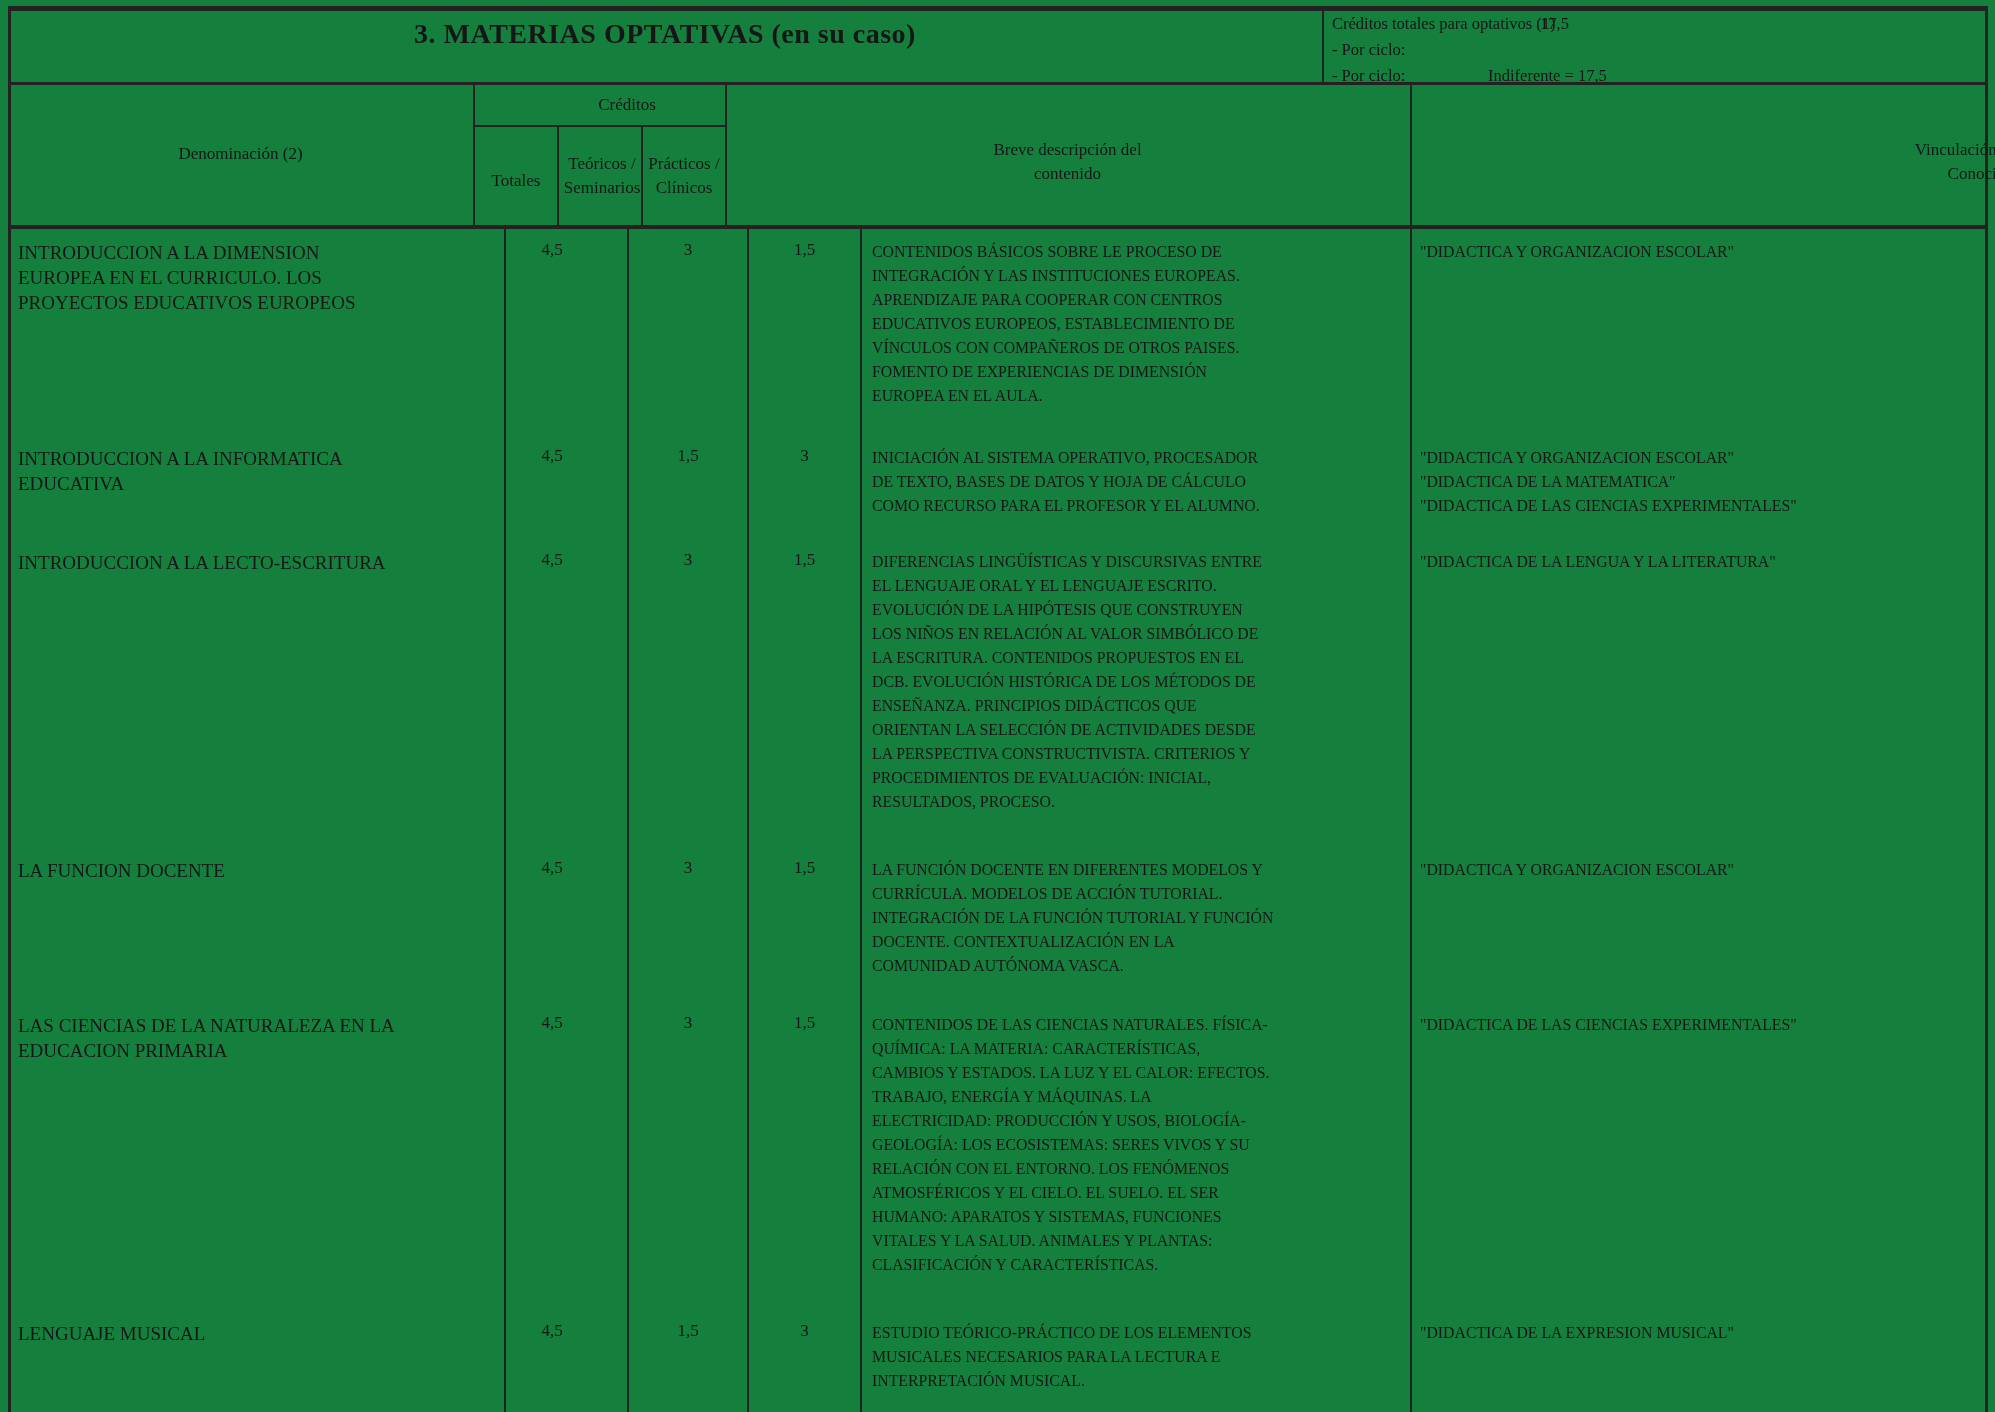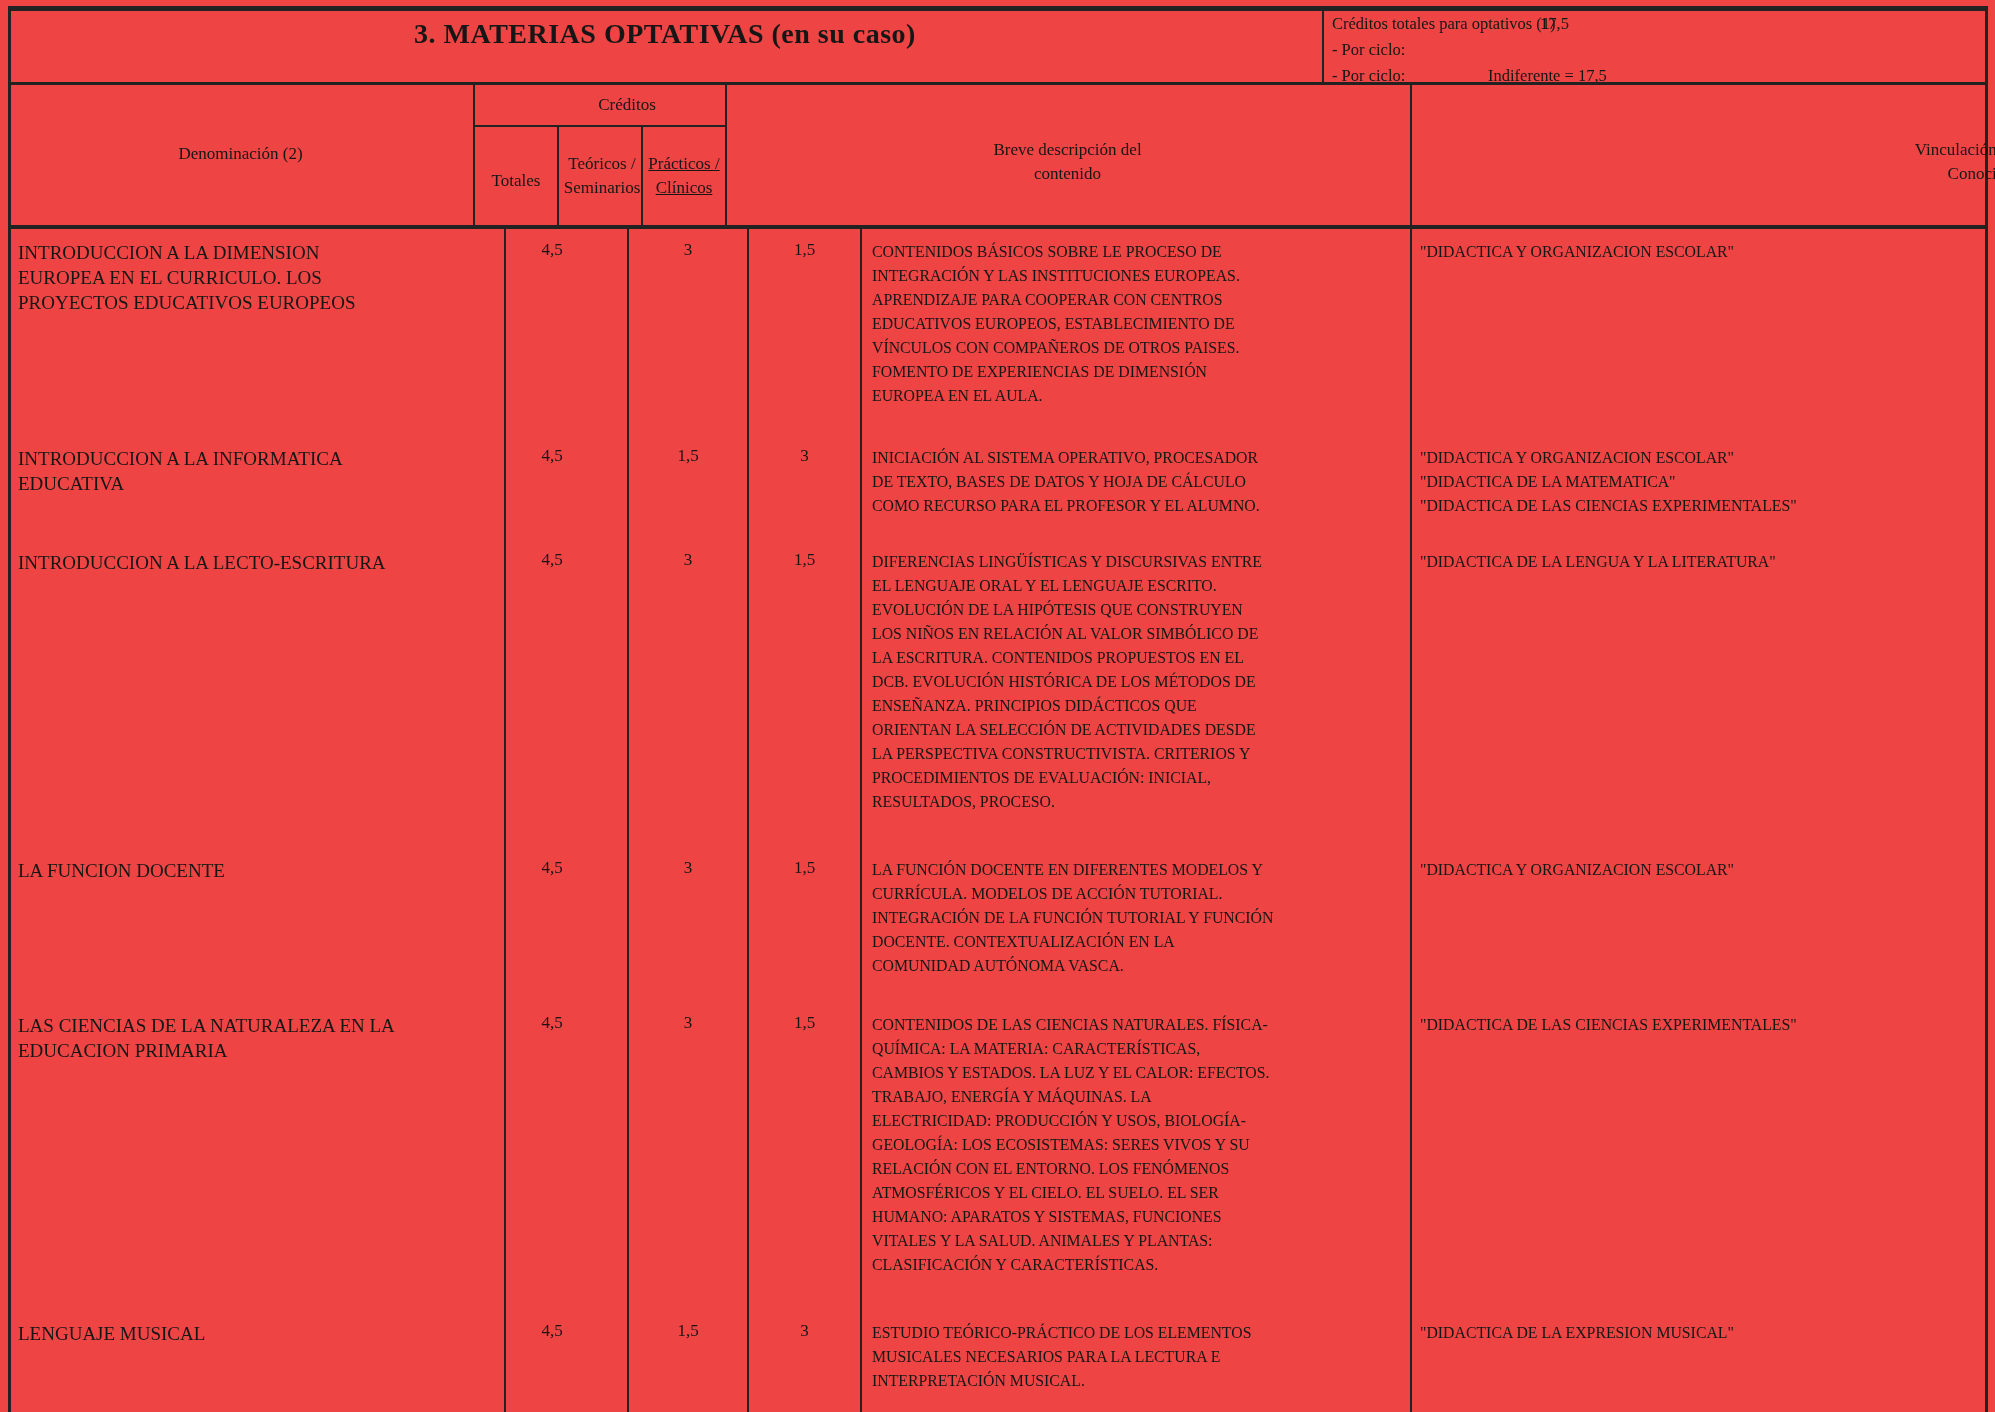--- a/index.html
+++ b/index.html
@@ -1,19 +1,19 @@
 <!DOCTYPE html>
 <html><head>
 <meta charset="utf-8">
 <style>
   html,body { margin:0; padding:0; background:#e8e8e8; }
   .page {
     position:relative;
     width:1995px; height:1412px;
-    background:#ef4444;
+    background:#15803d;
     font-family:"Liberation Serif","DejaVu Serif",serif;
     color:#161616;
     overflow:hidden;
   }
   .hline,.vline { position:absolute; background:#222222; }
   .cell { position:absolute; white-space:pre-line; }
   .title {
     position:absolute; left:8px; width:1314px; top:18px;
     text-align:center; font-size:28px; font-weight:bold;
     letter-spacing:0.5px;
@@ -57,21 +57,21 @@
   <div class="vline" style="left:504px; top:229px; width:2px; height:1183px;"></div>
   <div class="vline" style="left:627px; top:229px; width:2px; height:1183px;"></div>
   <div class="vline" style="left:747px; top:229px; width:2px; height:1183px;"></div>
   <div class="vline" style="left:860px; top:229px; width:2px; height:1183px;"></div>
 
   <div class="hdr" style="left:8px; top:142px; width:465px;">Denominación (2)</div>
   <div class="hdr" style="left:473px; top:93px; width:294px;padding-left:7px;">Créditos</div>
   <div class="hdr" style="left:473px; top:152px; width:86px;margin-top:17px;">Totales</div>
   <div class="hdr" style="left:559px; top:152px; width:86px;">Teóricos /
 Seminarios</div>
-  <div class="hdr" style="left:643px; top:152px; width:82px;text-decoration:underline;">Prácticos /
+  <div class="hdr" style="left:643px; top:152px; width:82px;">Prácticos /
 Clínicos</div>
   <div class="hdr" style="left:726px; top:138px; width:683px;">Breve descripción del
 contenido</div>
   <div class="hdr" style="left:1412px; top:138px; width:656px;text-align:right;">Vinculación a áreas de
 Conocimiento (3)</div>
 
   <div class="row" style="top:240px;">
     <div class="cell name">INTRODUCCION A LA DIMENSION
 EUROPEA EN EL CURRICULO. LOS
 PROYECTOS EDUCATIVOS EUROPEOS</div>

